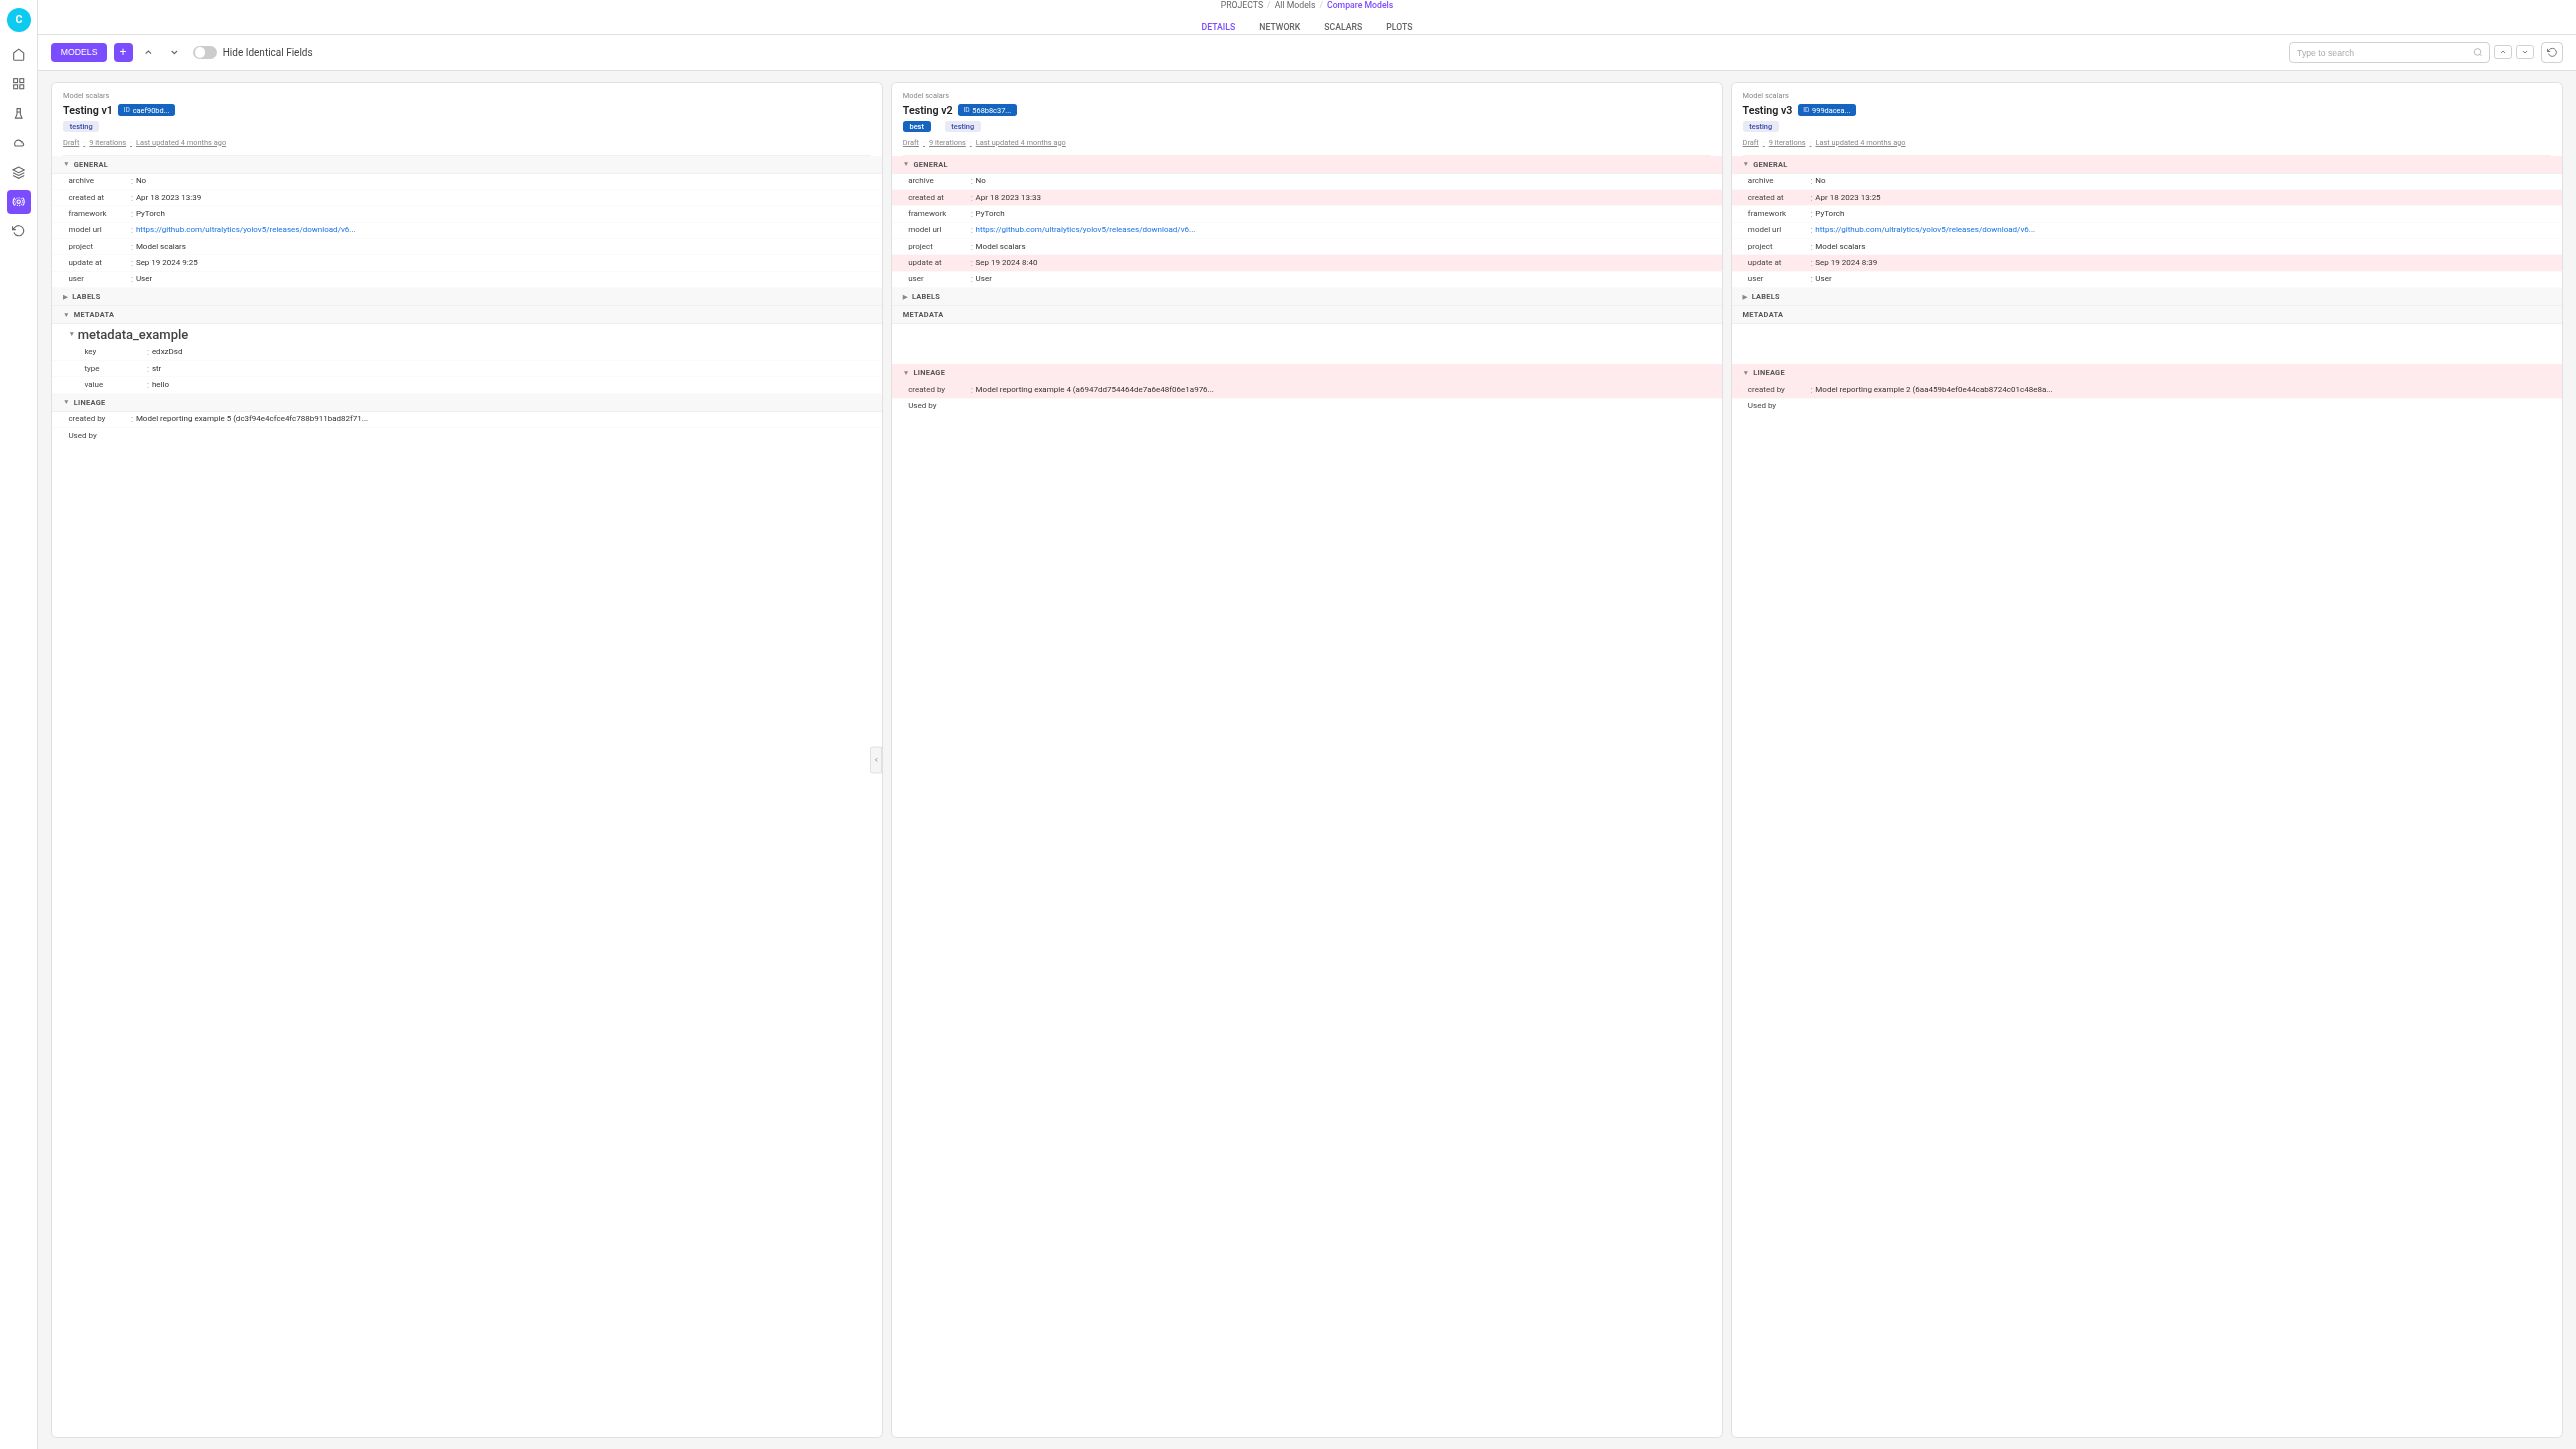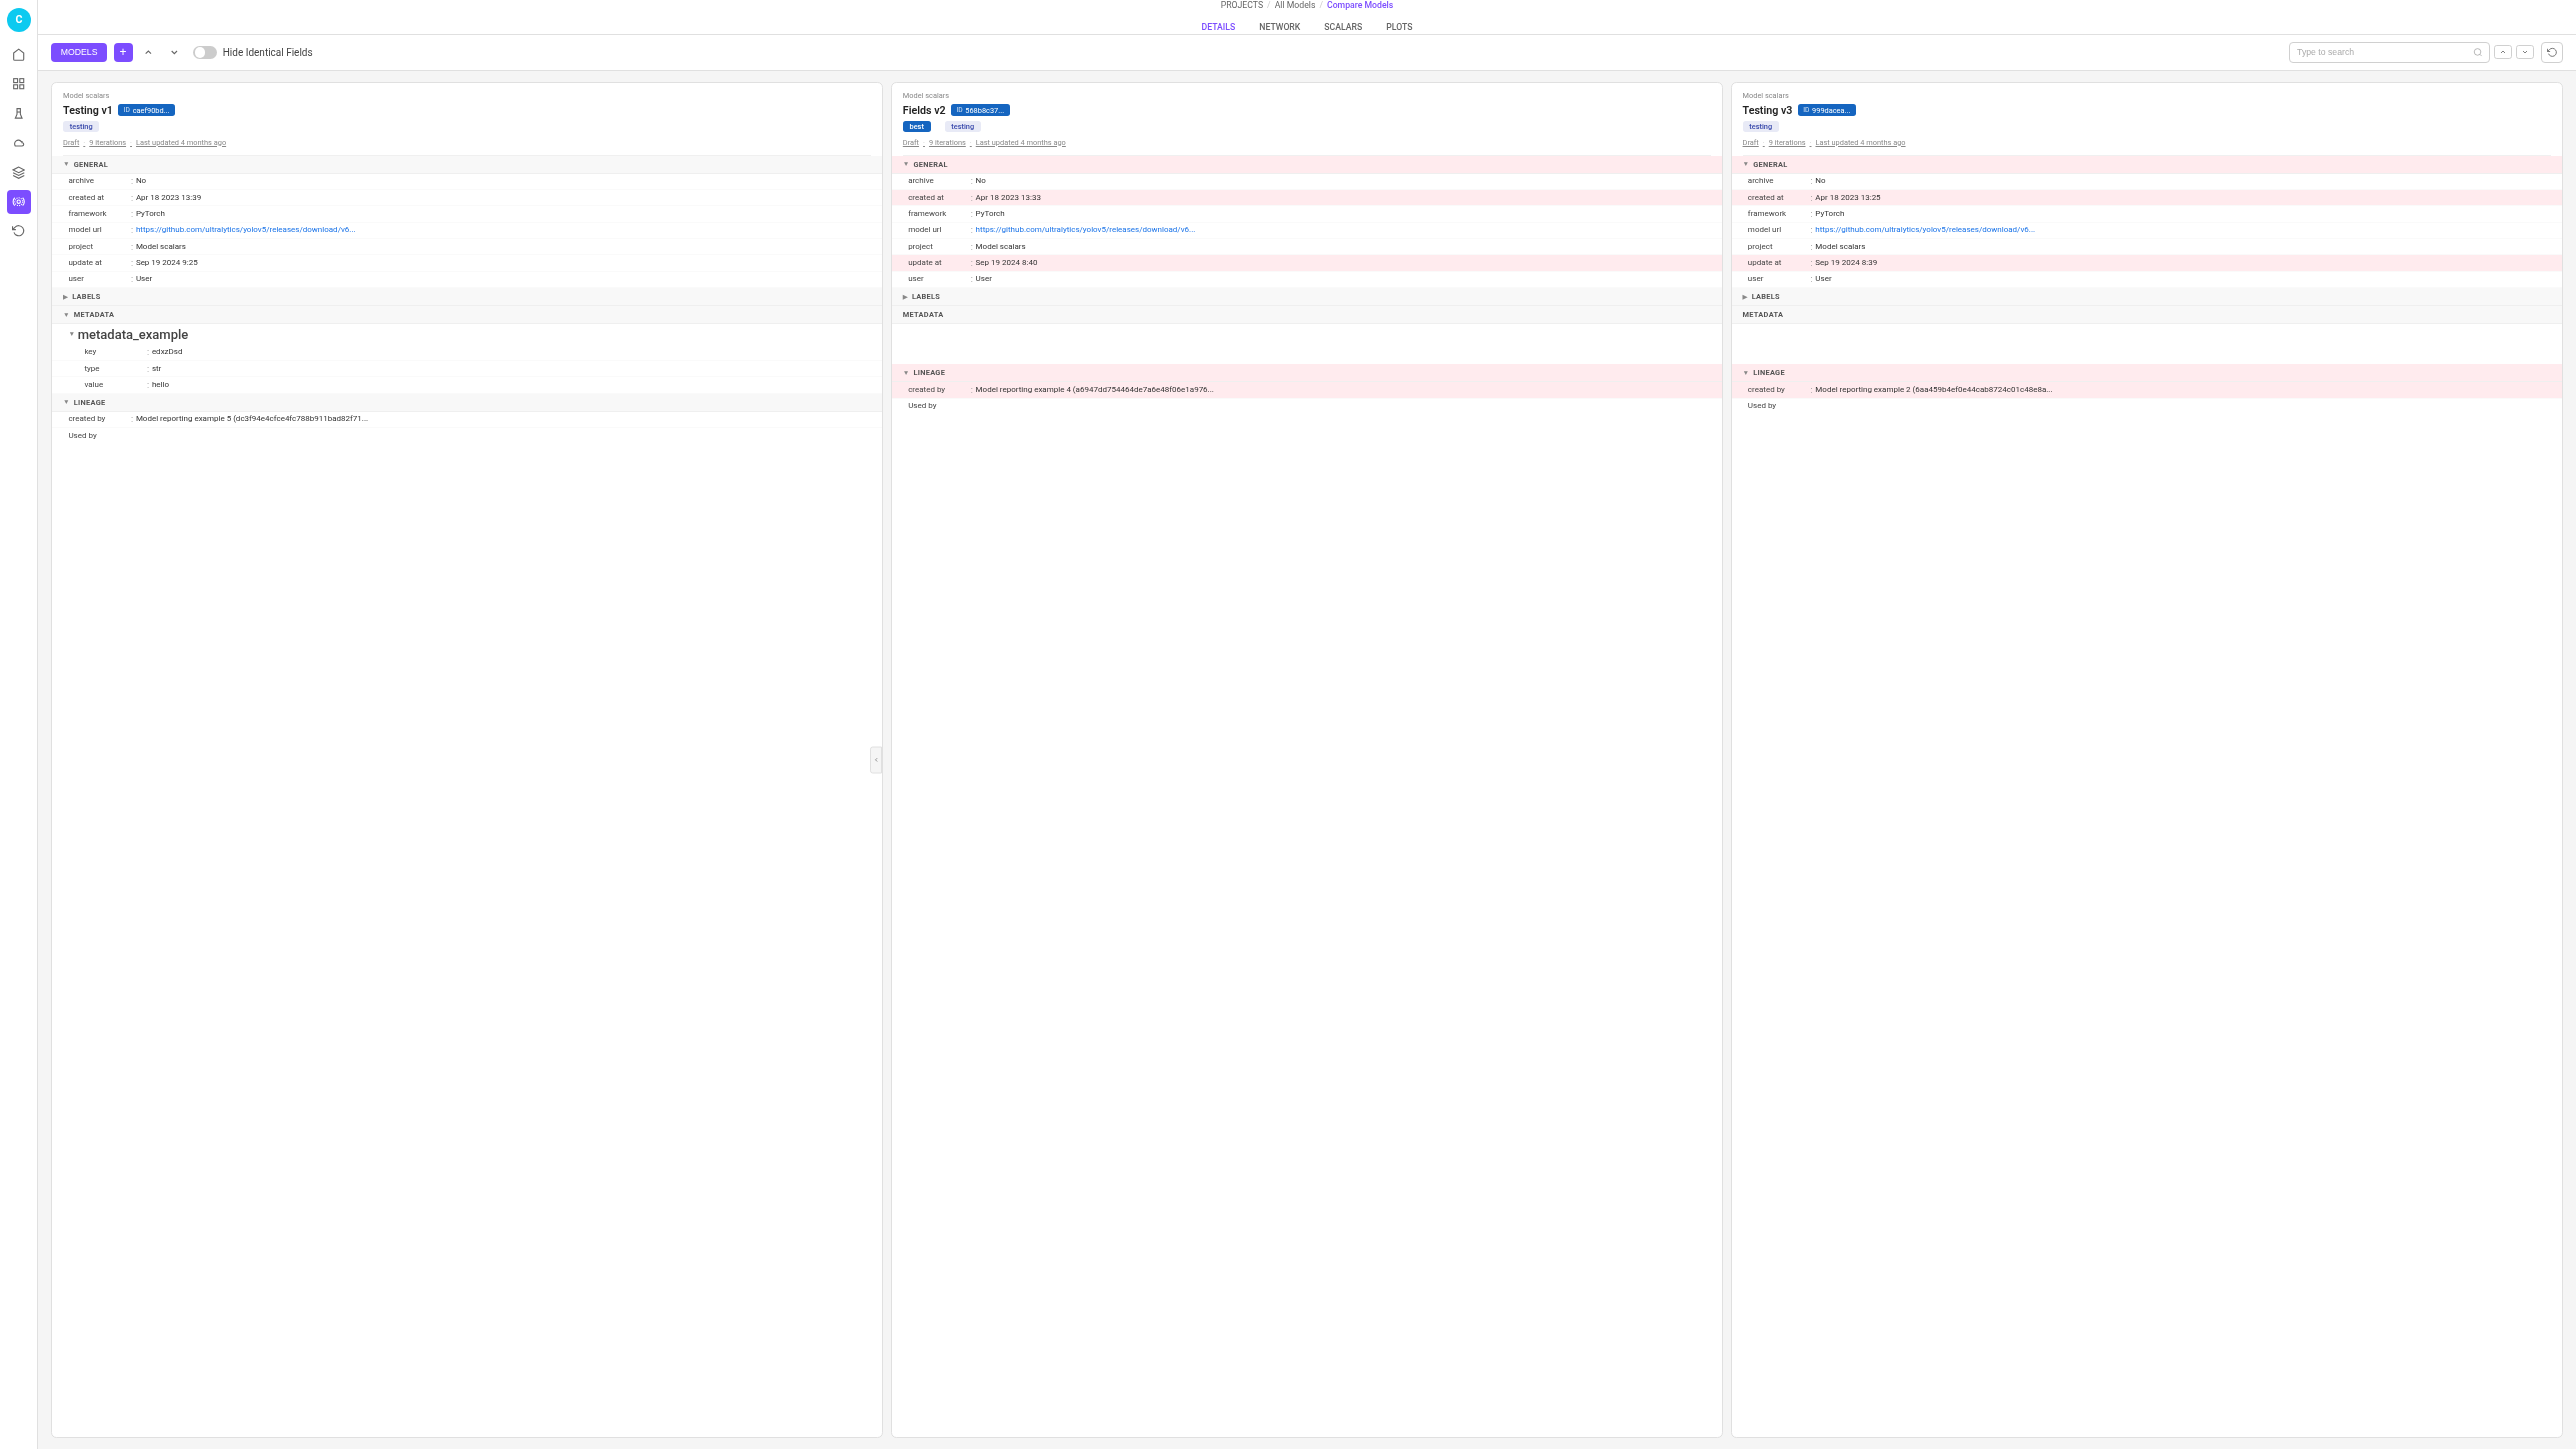--- a/index.html
+++ b/index.html
@@ -28,21 +28,21 @@
 
     .toolbar { background: #fff; border-bottom: 0.7px solid #e0e0e0; padding: 6.7px 13.4px; display: flex; align-items: center; gap: 6.7px; flex-shrink: 0; }
     .btn-models { background: #7c4dff; color: white; border: none; padding: 4.7px 9.4px; border-radius: 4px; font-size: 8.7px; font-weight: 500; cursor: pointer; display: flex; align-items: center; gap: 2.7px; }
     .btn-add { background: #7c4dff; color: white; border: none; width: 19px; height: 19px; border-radius: 4px; font-size: 12px; cursor: pointer; display: flex; align-items: center; justify-content: center; }
     .toolbar-icon-btn { background: none; border: none; cursor: pointer; color: #666; display: flex; align-items: center; justify-content: center; width: 19px; height: 19px; border-radius: 2.7px; }
     .toggle-container { display: flex; align-items: center; gap: 5.4px; margin-left: 2.7px; }
     .toggle { width: 24px; height: 13.4px; background: #ccc; border-radius: 6.7px; cursor: pointer; position: relative; }
     .toggle-knob { width: 10.7px; height: 10.7px; background: white; border-radius: 50%; position: absolute; top: 1.3px; left: 1.3px; transition: left 0.2s; }
     .toggle-label { font-size: 10px; color: #444; }
 
-    .search-box { display: flex; align-items: center; border: 0.7px solid #d0d0d0; border-radius: 4px; padding: 4px 6.7px; gap: 4px; background: white; min-width: 201px; }
+    .search-box { display: flex; align-items: flex-end; border: 0.7px solid #d0d0d0; border-radius: 4px; padding: 4px 6.7px; gap: 4px; background: white; min-width: 201px; }
     .search-box input { border: none; outline: none; font-size: 8.7px; color: #333; width: 100%; background: transparent; }
     .search-box input::placeholder { color: #aaa; }
     .search-nav-btn { background: none; border: 0.7px solid #d0d0d0; cursor: pointer; padding: 2px 4px; border-radius: 2.7px; font-size: 7.4px; color: #666; display: flex; align-items: center; }
     .search-right { display: flex; align-items: center; gap: 4px; }
 
     .content { flex: 1; overflow-y: auto; padding: 10.7px 13.4px; display: flex; gap: 8px; }
 
     .model-panel { background: white; border: 0.7px solid #e0e0e0; border-radius: 5.4px; flex: 1; min-width: 0; padding: 0; overflow: hidden; position: relative; }
 
     .panel-header { padding: 8px 10.7px 0; }
@@ -342,21 +342,21 @@
         <svg viewBox="0 0 24 24" width="6.7" height="6.7" fill="none" stroke="currentColor" stroke-width="2.5">
             <polyline points="15 18 9 12 15 6"></polyline>
           </svg>
       </div>
     </div>
 
     <div class="model-panel">
       <div class="panel-header">
         <div class="panel-label">Model scalars</div>
         <div class="panel-title-row">
-          <span class="panel-title">Fields v2</span>
+          <span class="panel-title">Testing v2</span>
           <div class="id-badge">
             <span style="opacity:0.8;font-size:6.7px;">ID</span>
             <span>568b8c37...</span>
           </div>
         </div>
         <div class="panel-tags">
           <span class="tag tag-best">best</span>
           <span class="tag tag-testing">testing</span>
         </div>
         <div class="panel-meta">

